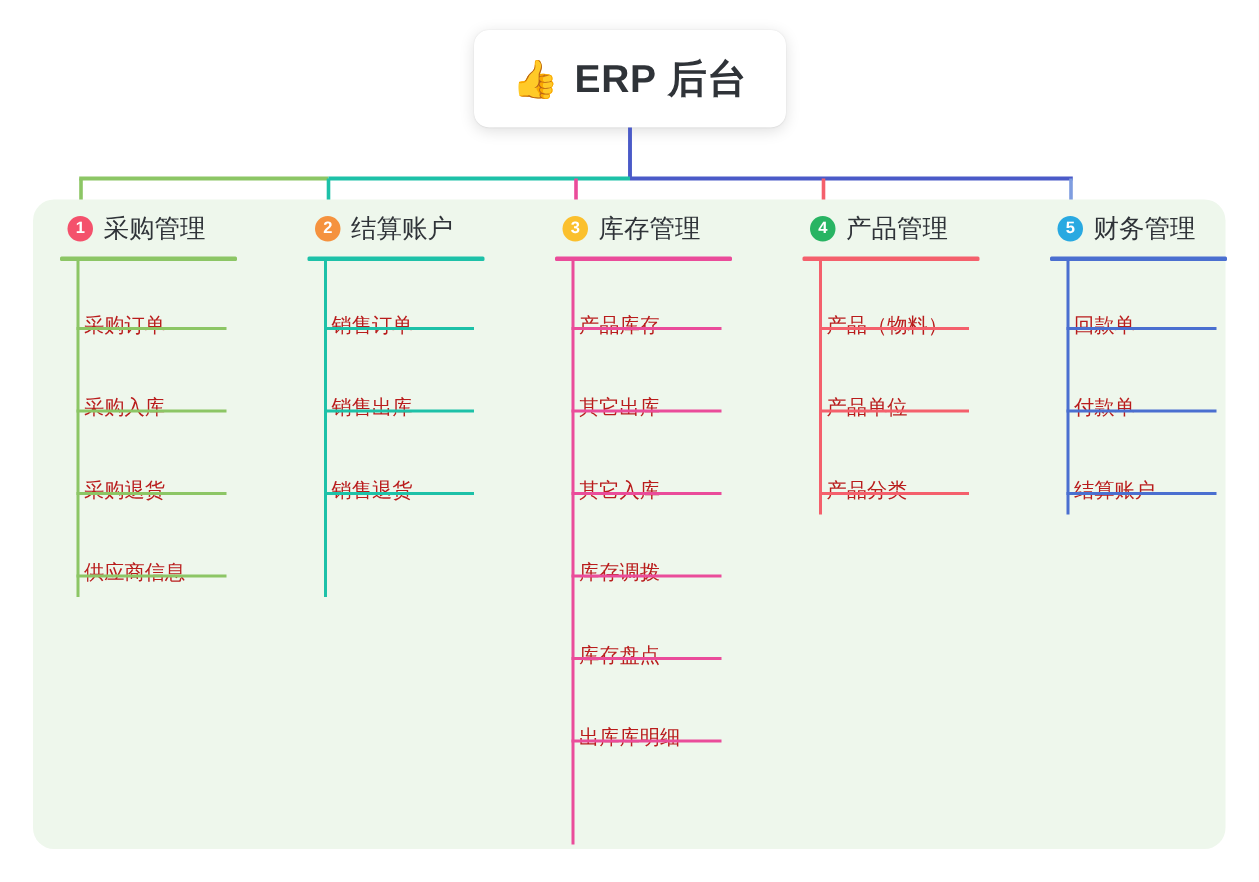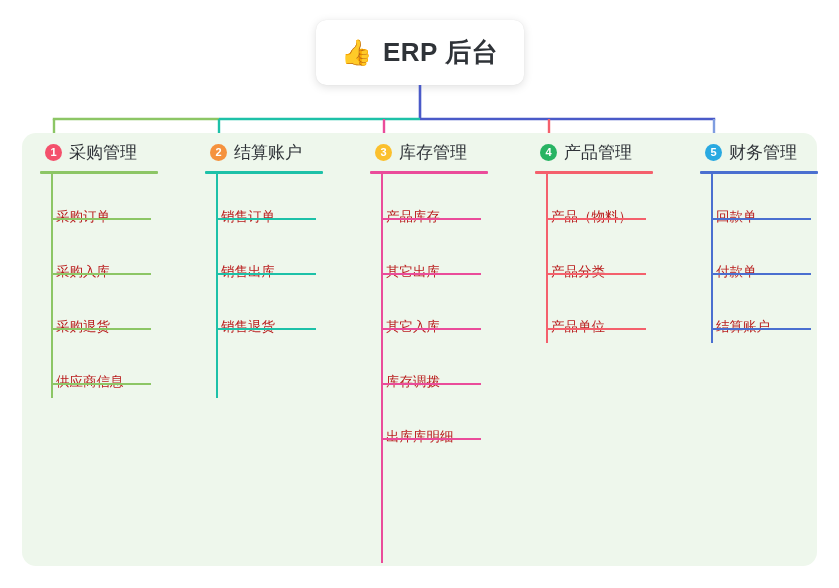--- a/index.html
+++ b/index.html
@@ -258,46 +258,50 @@
         </div>
         <div class="item">
           <span class="item-label">其它入库</span>
           <span class="item-rule" style="background: rgb(234, 76, 154);"></span>
         </div>
         <div class="item">
           <span class="item-label">库存调拨</span>
           <span class="item-rule" style="background: rgb(234, 76, 154);"></span>
         </div>
         <div class="item">
+          <span class="item-label">库存盘点</span>
+          <span class="item-rule" style="background: rgb(234, 76, 154);"></span>
+        </div>
+        <div class="item">
           <span class="item-label">出库库明细</span>
           <span class="item-rule" style="background: rgb(234, 76, 154);"></span>
         </div>
       </div>
     </div>
 
     <div class="column col-3">
       <div class="col-header">
         <span class="badge" style="background: rgb(40, 180, 99);">4</span>
         <span class="col-title">产品管理</span>
       </div>
       <div class="col-underline" style="background: rgb(244, 96, 108);"></div>
       <div class="col-spine" style="background: rgb(244, 96, 108); height: 169px;"></div>
       <div class="items">
         <div class="item">
           <span class="item-label">产品（物料）</span>
           <span class="item-rule" style="background: rgb(244, 96, 108);"></span>
         </div>
         <div class="item">
+          <span class="item-label">产品单位</span>
+          <span class="item-rule" style="background: rgb(244, 96, 108);"></span>
+        </div>
+        <div class="item">
           <span class="item-label">产品分类</span>
           <span class="item-rule" style="background: rgb(244, 96, 108);"></span>
         </div>
-        <div class="item">
-          <span class="item-label">产品单位</span>
-          <span class="item-rule" style="background: rgb(244, 96, 108);"></span>
-        </div>
       </div>
     </div>
 
     <div class="column col-4">
       <div class="col-header">
         <span class="badge" style="background: rgb(41, 169, 225);">5</span>
         <span class="col-title">财务管理</span>
       </div>
       <div class="col-underline" style="background: rgb(74, 111, 208);"></div>
       <div class="col-spine" style="background: rgb(74, 111, 208); height: 169px;"></div>

